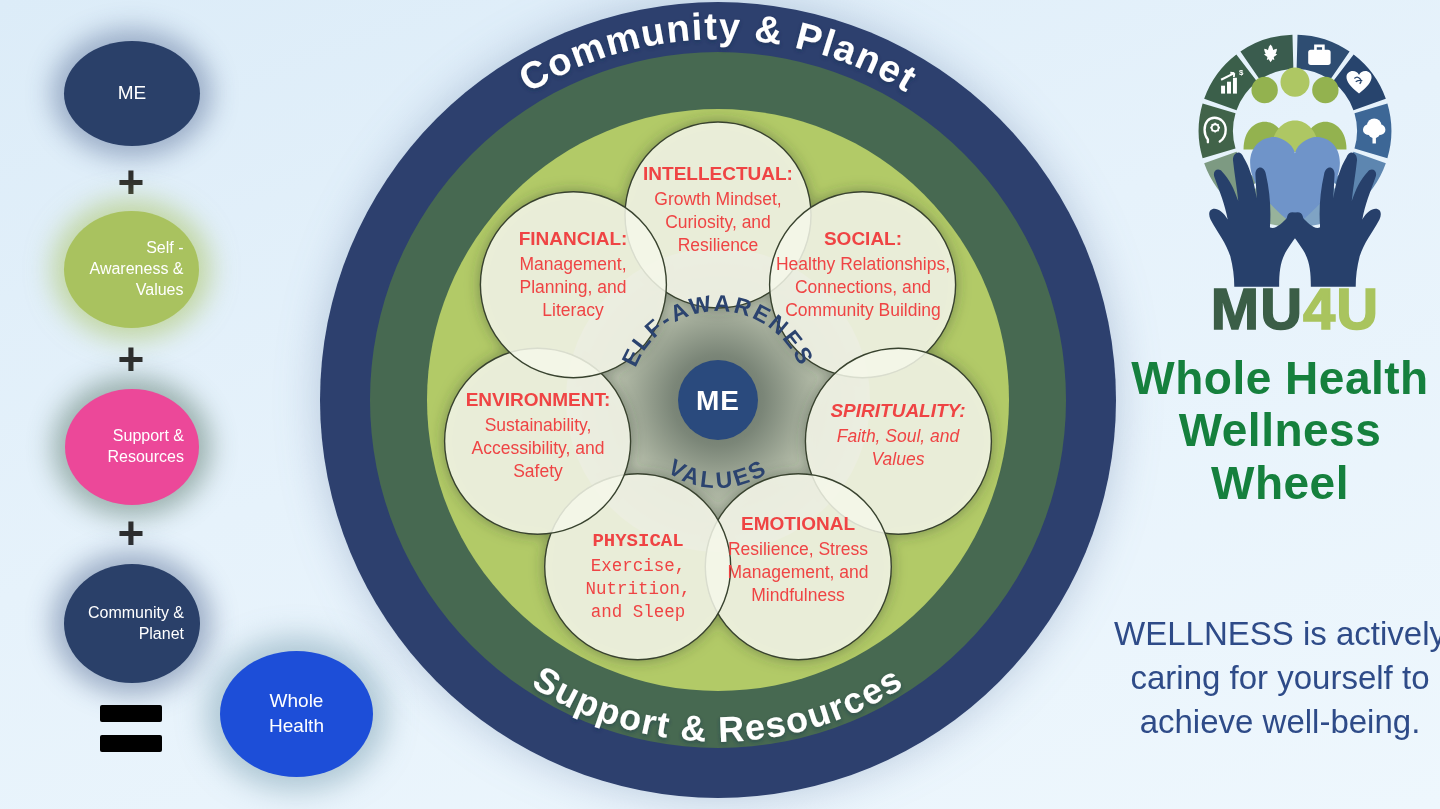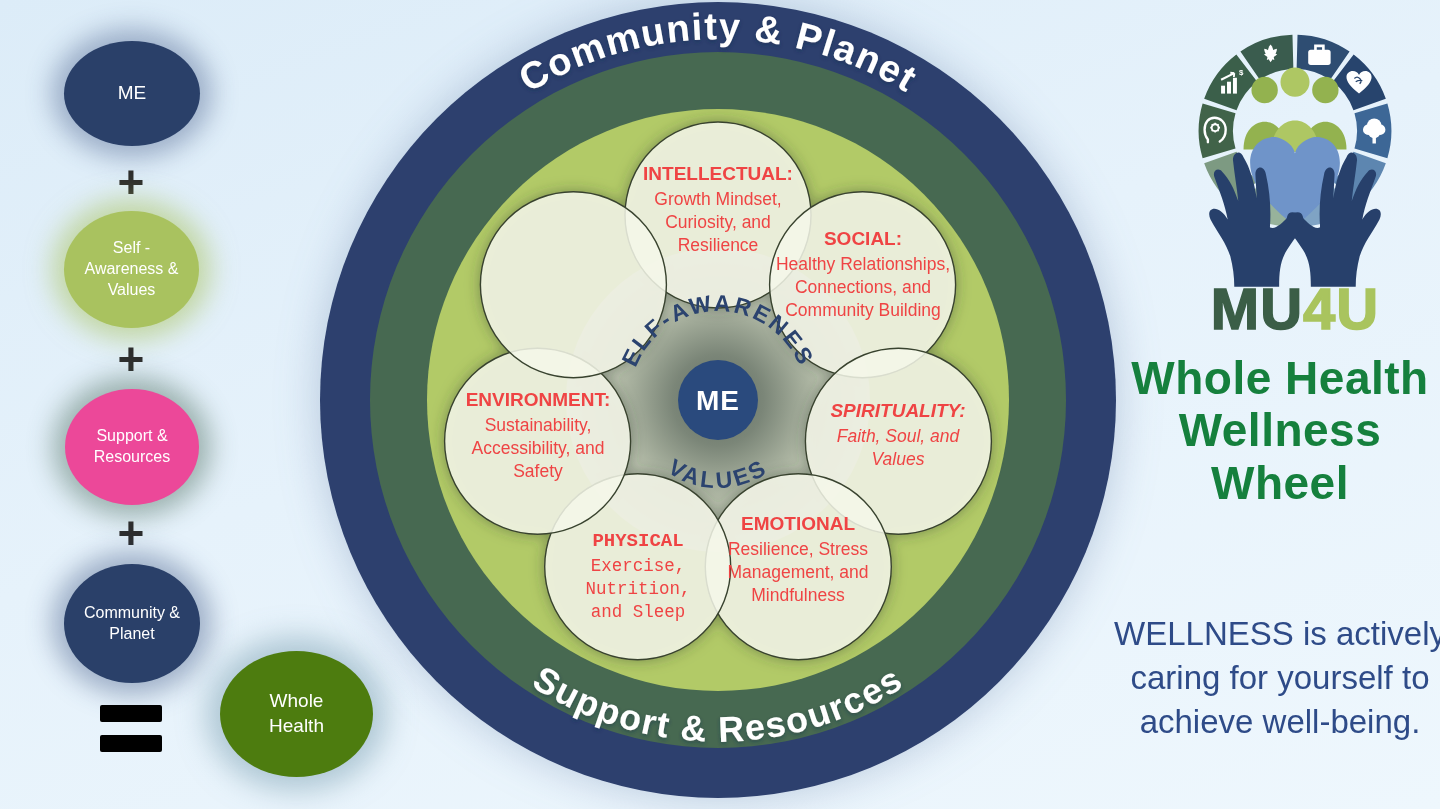--- a/index.html
+++ b/index.html
@@ -16,24 +16,24 @@
     color:#fff;text-align:center;line-height:1.3;
   }
   .c-me{left:64px;top:41px;width:136px;height:105px;background:#2a4069;
         box-shadow:0 0 26px 12px rgba(48,72,120,.38);font-size:19px;}
   .c-self{left:64px;top:211px;width:135px;height:117px;background:#a9c25f;
         box-shadow:0 0 26px 12px rgba(169,194,95,.55);font-size:16px;}
   .c-support{left:65px;top:389px;width:134px;height:116px;background:#ec4899;
         box-shadow:0 0 26px 12px rgba(66,99,82,.45);font-size:16px;}
   .c-community{left:64px;top:564px;width:136px;height:119px;background:#2a4069;
         box-shadow:0 0 26px 12px rgba(48,72,120,.40);font-size:16px;}
-  .c-whole{left:220px;top:651px;width:153px;height:126px;background:#4d7c0f;
+  .c-whole{left:220px;top:651px;width:153px;height:126px;background:#1d4ed8;
         box-shadow:0 0 28px 14px rgba(120,158,176,.50);font-size:19px;}
   .lbl{display:inline-block;}
-  .w104{max-width:104px;} .w90{max-width:92px;}
+  .w104{max-width:104px;text-align:right;} .w90{max-width:92px;}
   .plus{
     position:absolute;width:60px;text-align:center;color:#2d2d2d;
     font-size:46px;font-weight:bold;line-height:1;
   }
   .p1{left:101px;top:159px;} .p2{left:101px;top:336px;} .p3{left:101px;top:510px;}
   .equals{position:absolute;left:100px;top:705px;width:62px;}
   .equals .bar{width:62px;height:17px;background:#000;border-radius:2px;margin-bottom:13px;}
   
   .wheel-svg{position:absolute;left:318px;top:0;filter:drop-shadow(0 0 22px rgba(70,100,150,.30));}
   .wheel-labels{position:absolute;left:318px;top:0;width:800px;height:800px;pointer-events:none;}
@@ -166,20 +166,24 @@
     <span class="d">Resilience, Stress Management, and Mindfulness</span>
   </div>
   <div class="dim dim4">
     <span class="h">PHYSICAL</span>
     <span class="d">Exercise, Nutrition, and Sleep</span>
   </div>
   <div class="dim dim5">
     <span class="h">ENVIRONMENT:</span>
     <span class="d">Sustainability, Accessibility, and Safety</span>
   </div>
+  <div class="dim dim6">
+    <span class="h">FINANCIAL:</span>
+    <span class="d">Management, Planning, and Literacy</span>
+  </div>
 </div>
 
 <svg class="logo-svg" width="264" height="264" viewBox="0 0 200 200">
 
   <g>
     <circle cx="100" cy="78" r="60" fill="none" stroke="#2e4d72" stroke-width="26" pathLength="360" stroke-dasharray="33 327" transform="rotate(-88.5,100,78)"></circle>
     <circle cx="100" cy="78" r="60" fill="none" stroke="#27446d" stroke-width="26" pathLength="360" stroke-dasharray="33 327" transform="rotate(-52.5,100,78)"></circle>
     <circle cx="100" cy="78" r="60" fill="none" stroke="#3d6796" stroke-width="26" pathLength="360" stroke-dasharray="33 327" transform="rotate(-16.5,100,78)"></circle>
     <circle cx="100" cy="78" r="60" fill="none" stroke="#5d86b0" stroke-width="26" pathLength="360" stroke-dasharray="33 327" transform="rotate(19.5,100,78)"></circle>
     <circle cx="100" cy="78" r="60" fill="none" stroke="#7fa3c4" stroke-width="26" pathLength="360" stroke-dasharray="33 327" transform="rotate(55.5,100,78)"></circle>

